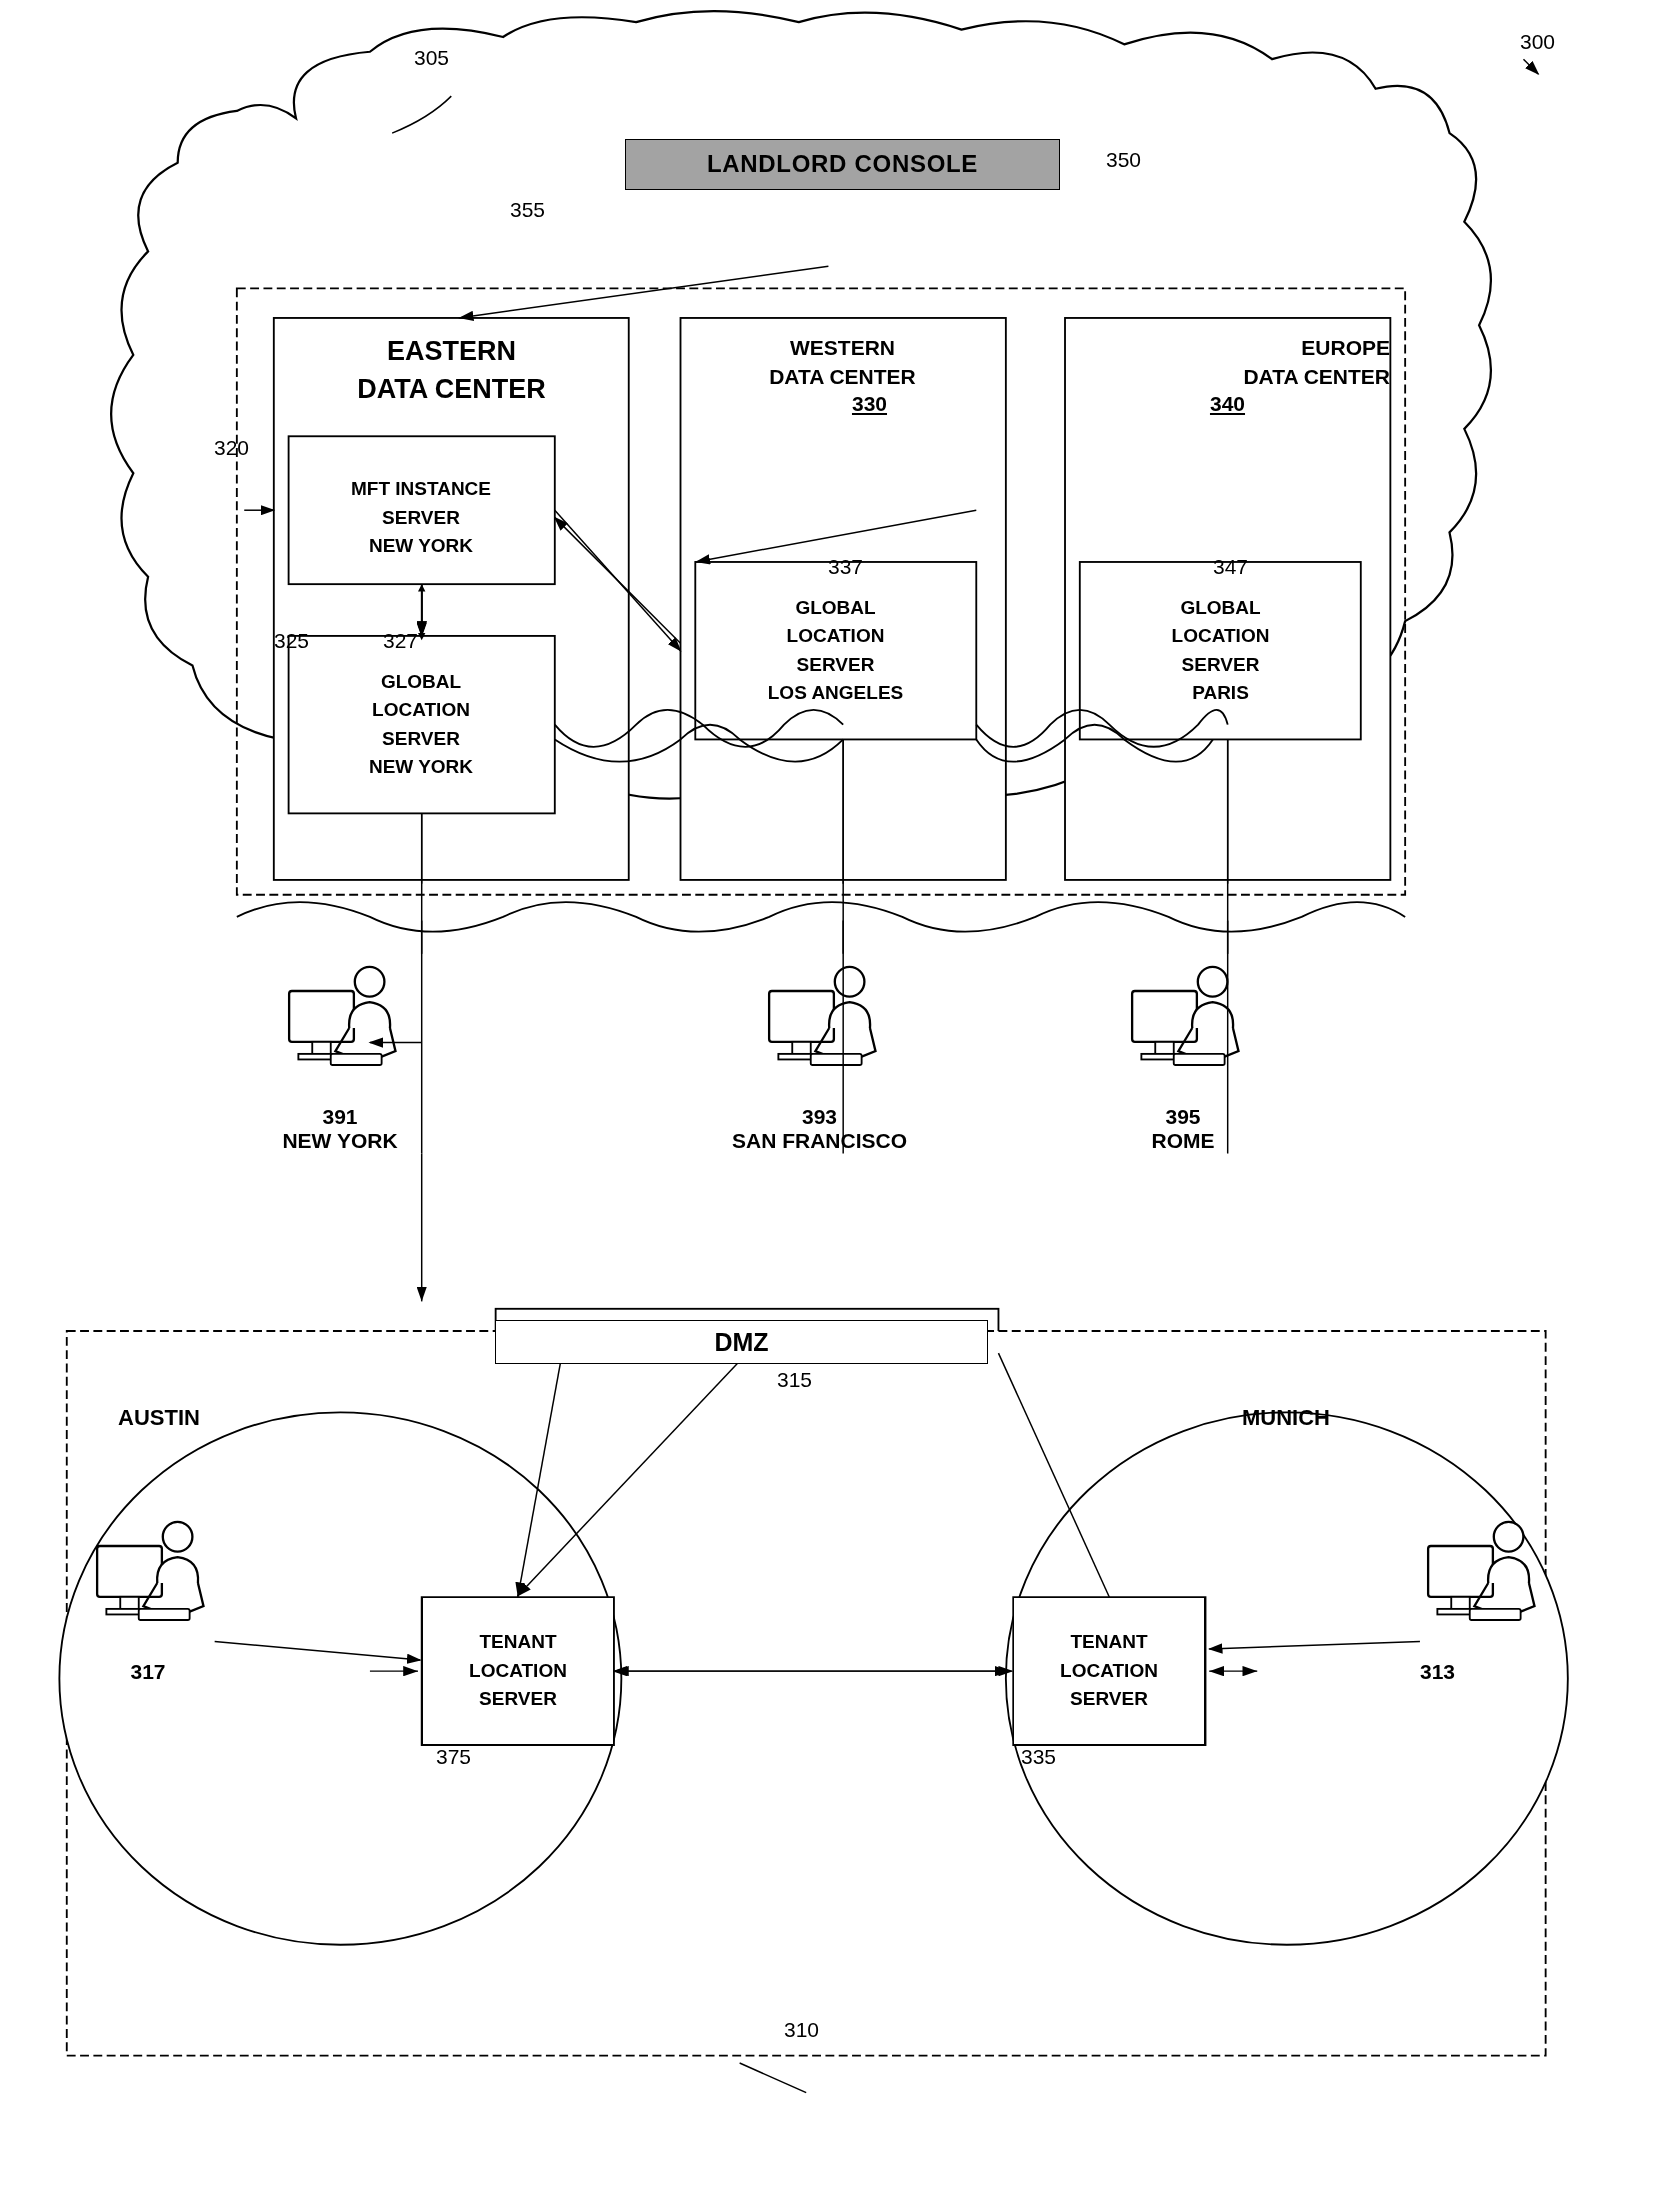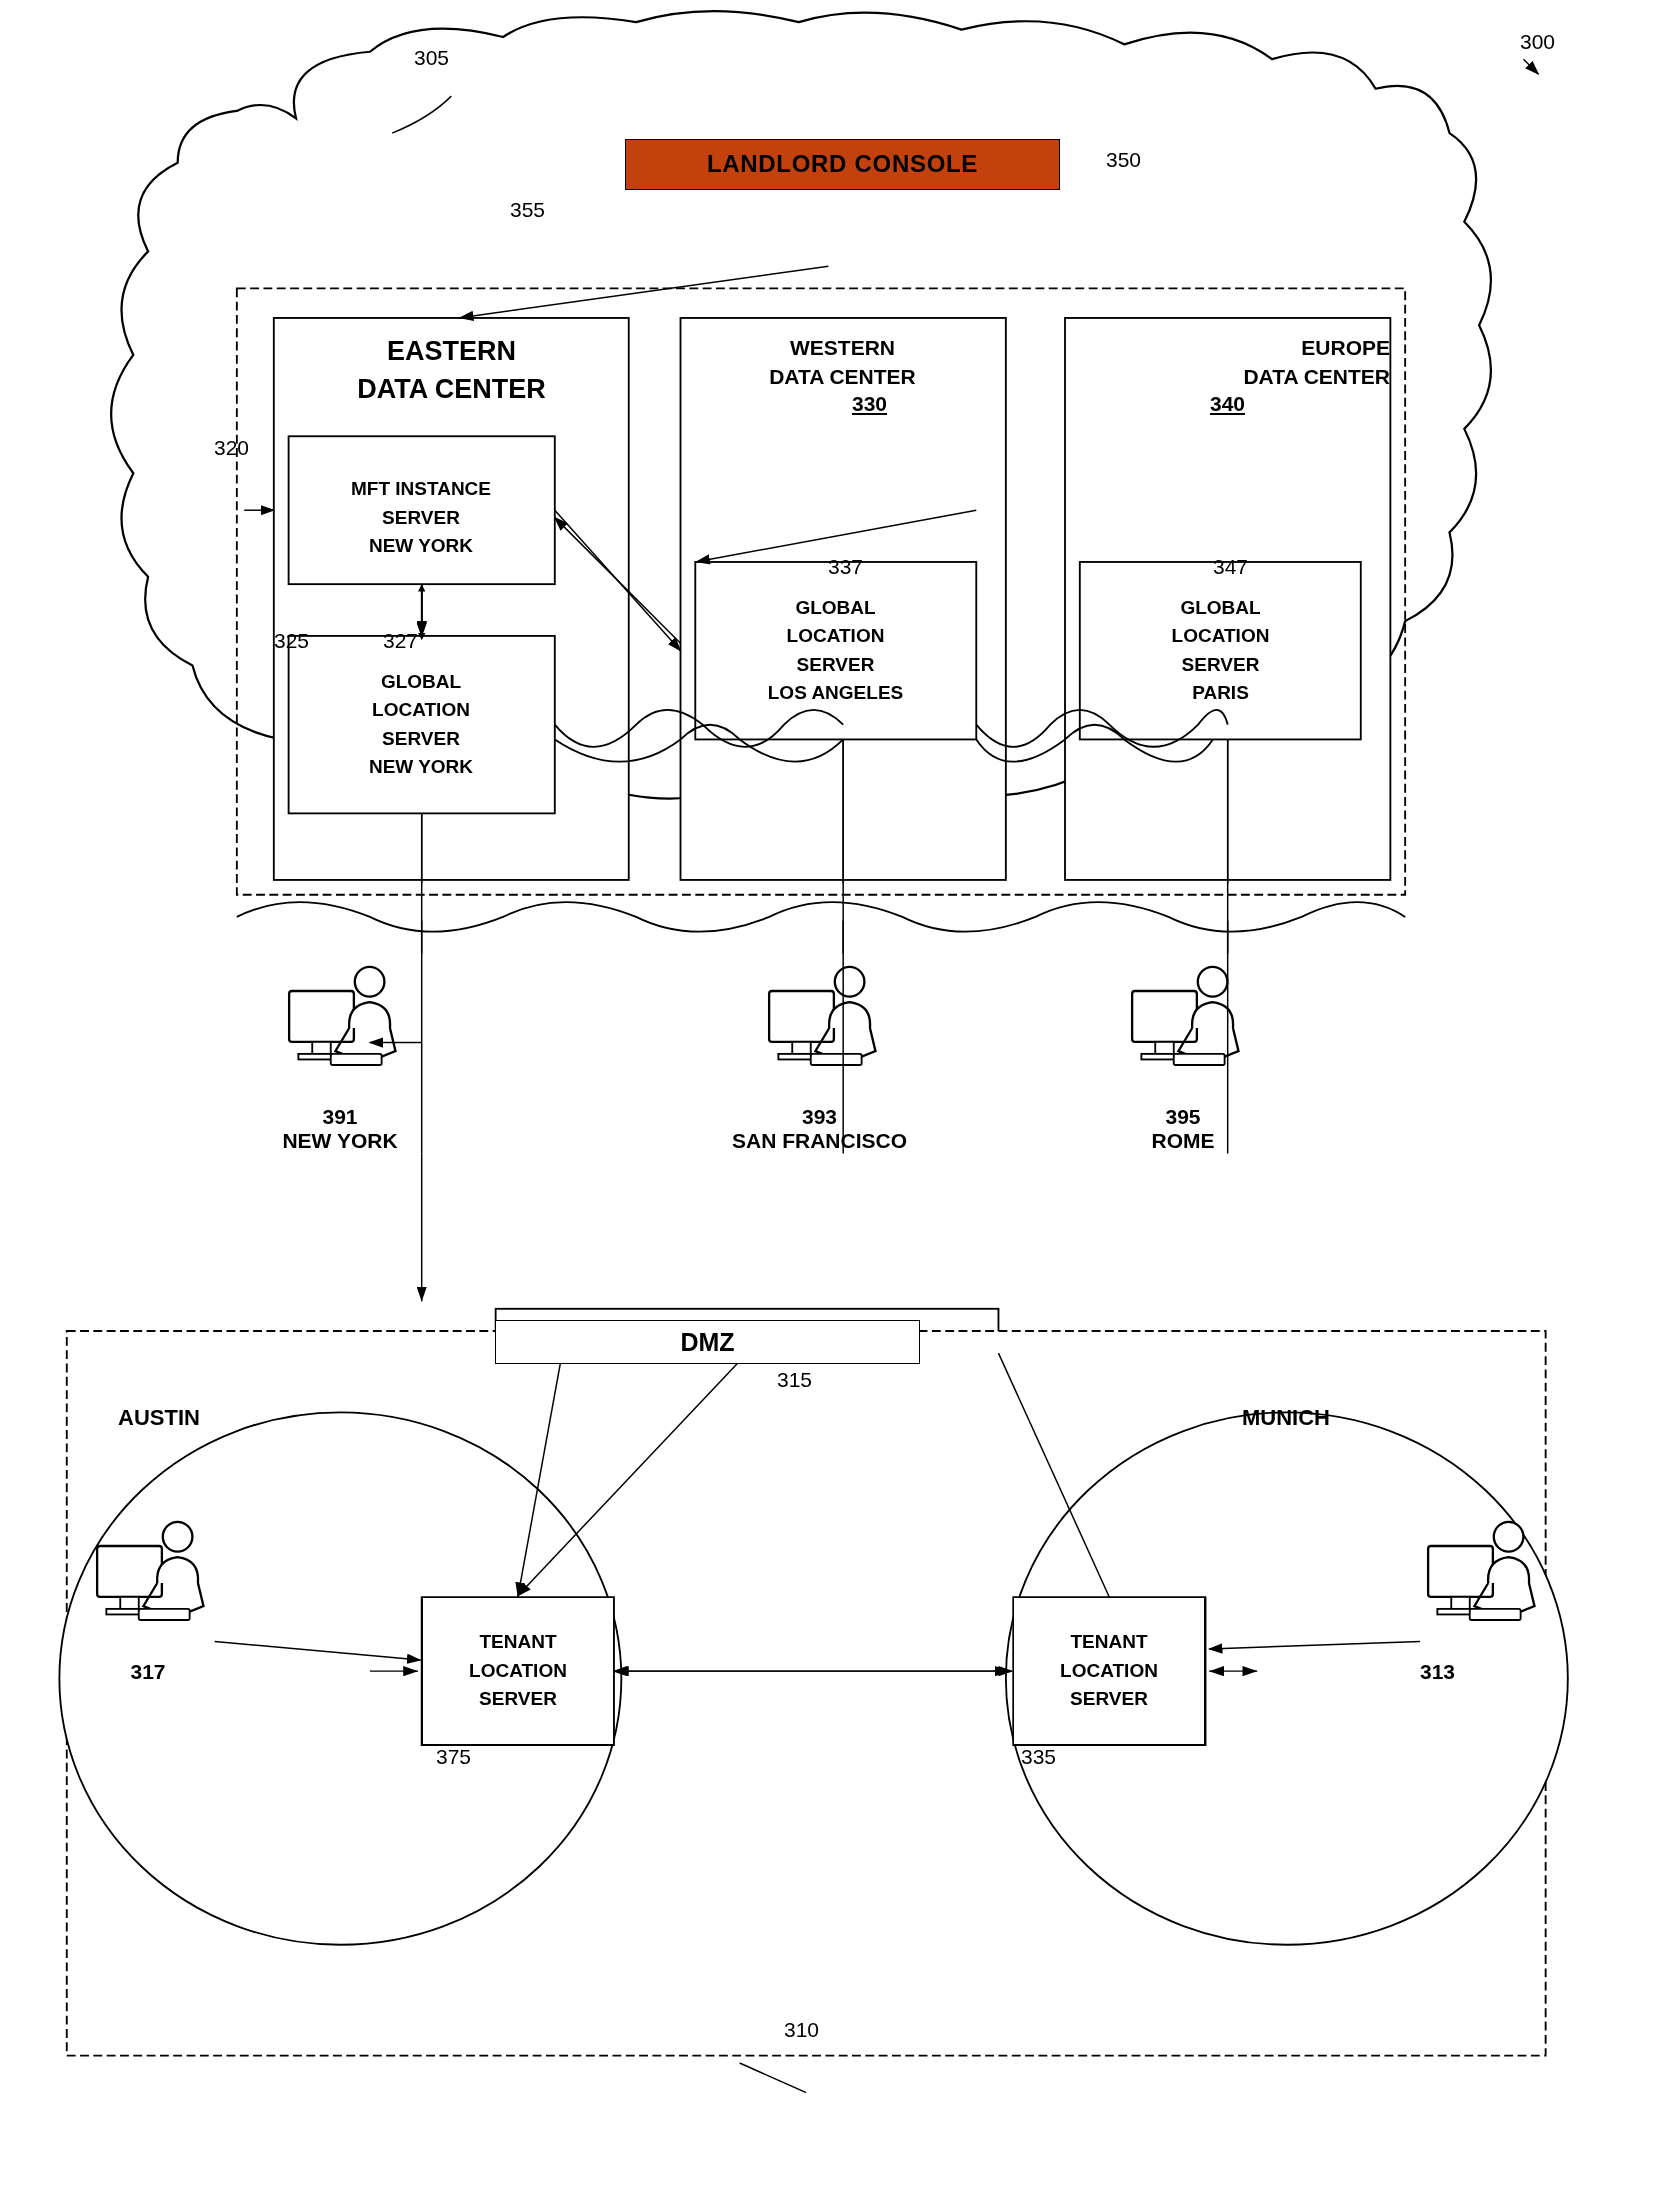--- a/index.html
+++ b/index.html
@@ -140,21 +140,21 @@
 
     <line x1="760" y1="1830" x2="700" y2="2160" stroke="#000" stroke-width="2" marker-end="url(#arrowhead)"></line>
 
     <line x1="1350" y1="1830" x2="1500" y2="2160" stroke="#000" stroke-width="2"></line>
 
     <line x1="1320" y1="690" x2="940" y2="760" stroke="#000" stroke-width="2" marker-end="url(#arrowhead)"></line>
 
   </svg>
 
   <div style="position:absolute; top:139px; left:532px; width:621px; text-align:center;">
-    <div style="border:1.8px solid #000; padding:10.4px 22px; font-size:24px; font-weight:bold; background:#c2410c; letter-spacing:0.7px; width:70%; margin:0 auto;">LANDLORD CONSOLE</div>
+    <div style="border:1.8px solid #000; padding:10.4px 22px; font-size:24px; font-weight:bold; background:#a3a3a3; letter-spacing:0.7px; width:70%; margin:0 auto;">LANDLORD CONSOLE</div>
   </div>
 
   <div class="ref-num" style="top:148px; right:518px;">350</div>
 
   <div class="ref-num" style="top:198px; left:510px;">355</div>
 
   <div style="position:absolute; top:333px; left:274px; width:355px; text-align:center; font-size:27px; font-weight:bold; line-height:1.4;">EASTERN<br>DATA CENTER</div>
 
   <div style="position:absolute; top:444px; left:288px; width:266px; text-align:center; font-size:19px; font-weight:bold; line-height:1.5; display:flex; align-items:center; justify-content:center; height:148px;">MFT INSTANCE<br>SERVER<br>NEW YORK</div>
 
@@ -221,21 +221,21 @@
       <circle cx="92" cy="30" r="16" fill="white" stroke="#000" stroke-width="2.5"></circle>
       <path d="M70,80 Q68,55 92,52 Q116,55 114,80" fill="white" stroke="#000" stroke-width="2.5"></path>
       <path d="M70,80 L55,105 L80,115" fill="none" stroke="#000" stroke-width="2.5"></path>
       <path d="M114,80 L120,105 L95,115" fill="none" stroke="#000" stroke-width="2.5"></path>
       <rect x="50" y="108" width="55" height="12" rx="2" fill="white" stroke="#000" stroke-width="2"></rect>
     </svg>
     <div style="font-size:21px; font-weight:bold;">395</div>
     <div style="font-size:21px; font-weight:bold;">ROME</div>
   </div>
 
-  <div style="position:absolute; top:1320px; left:495px; width:425px; height:44px; background:#fff; border:1.8px solid #000; display:flex; align-items:center; justify-content:center; font-size:25px; font-weight:bold; z-index:10;">DMZ</div>
+  <div style="position:absolute; top:1320px; left:495px; width:493px; height:44px; background:#fff; border:1.8px solid #000; display:flex; align-items:center; justify-content:center; font-size:25px; font-weight:bold; z-index:10;">DMZ</div>
 
   <div class="ref-num" style="top:1368px; left:777px;">315</div>
 
   <div style="position:absolute; top:1405px; left:118px; font-size:22px; font-weight:bold;">AUSTIN</div>
 
   <div style="position:absolute; top:1405px; left:1242px; font-size:22px; font-weight:bold;">MUNICH</div>
 
   <div style="position:absolute; top:1509px; left:89px; text-align:center;">
     <svg viewBox="0 0 120 160" width="118" height="148">
       <rect x="5" y="40" width="70" height="55" rx="3" fill="white" stroke="#000" stroke-width="2.5"></rect>

